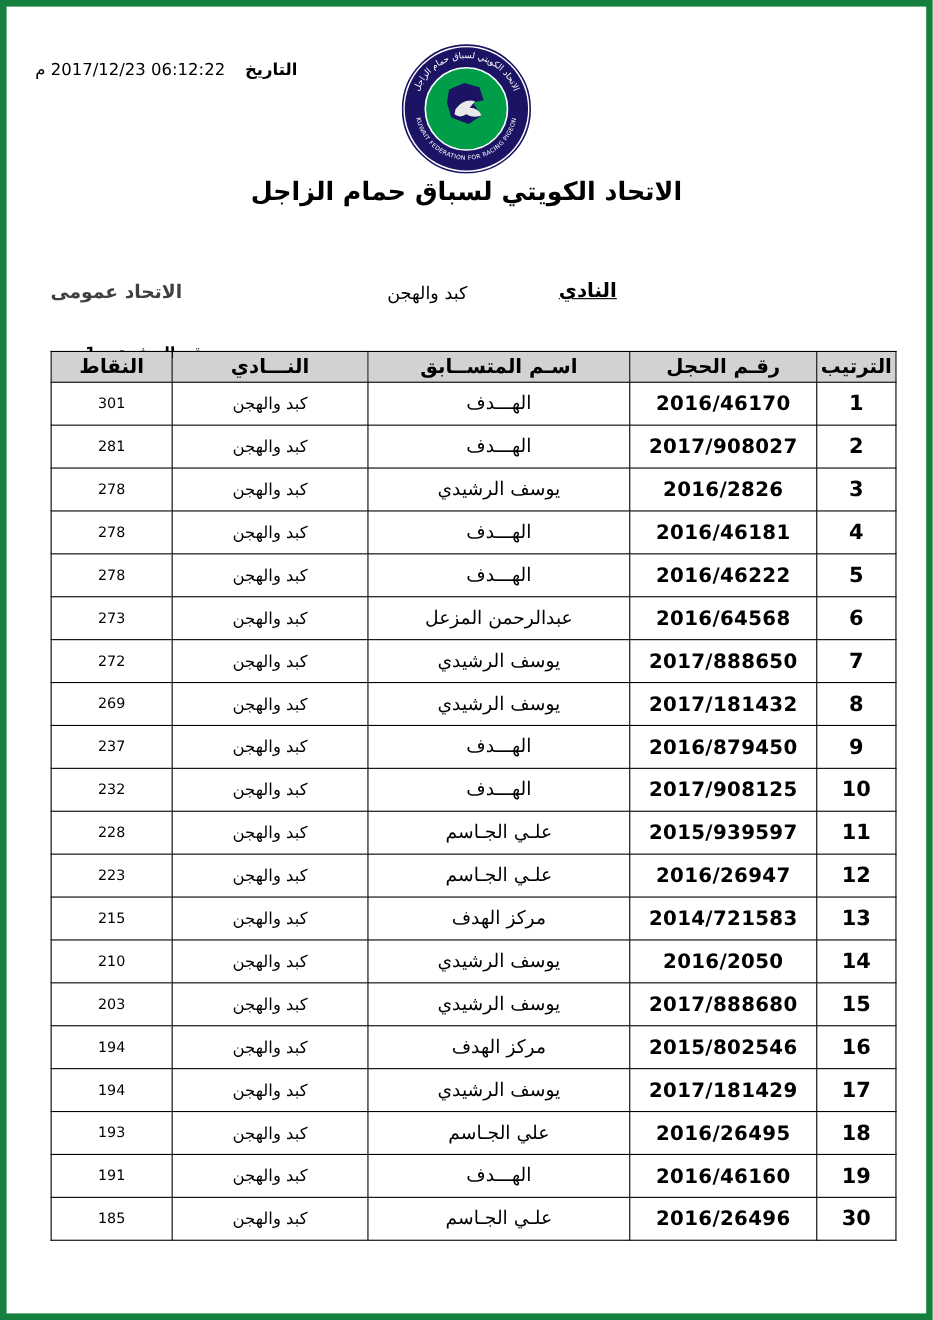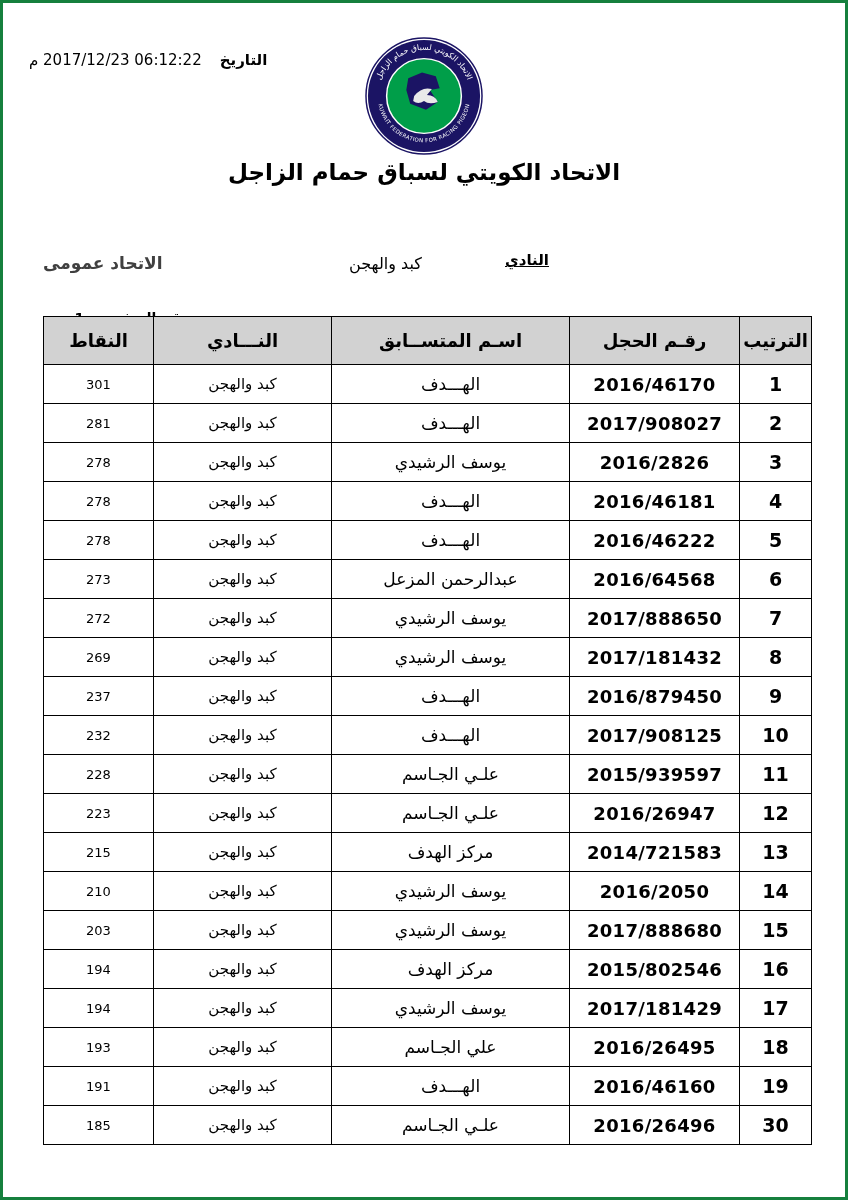--- a/index.html
+++ b/index.html
@@ -6,21 +6,21 @@
   html,body { background:#ffffff; }
   body {
     width:848px; height:1200px;
     font-family:"DejaVu Sans","Liberation Sans",sans-serif;
     color:#000;
   }
   .page {
     position:relative;
     width:848px; height:1200px;
     background:#fff;
-    border:3px solid #15803d;
+    border:6px solid #15803d;
     overflow:hidden;
   }
   .date-line {
     position:absolute; top:30px; left:26px;
     direction:rtl;
     font-size:15px;
     white-space:pre;
   }
   .date-line .label { font-weight:bold; margin-left:18px; }
   .logo-wrap {
@@ -39,21 +39,21 @@
     width:100%; text-align:center;
     font-size:22px; font-weight:bold;
     direction:rtl; white-space:pre;
   }
   .fed-note {
     position:absolute; top:250px; left:40px;
     color:#404040; font-weight:bold; font-size:17px;
   }
   .club-label {
     position:absolute; top:248px; left:502px;
-    font-weight:bold; font-size:15px;text-decoration:underline;
+    font-weight:bold; font-size:18px;text-decoration:underline;
   }
   .club-value {
     position:absolute; top:251px; left:346px;
     font-size:16px;
   }
   .season-line {
     position:absolute; top:280px; right:52px;
     direction:rtl; font-size:19px;
   }
   .season-line .label { font-weight:bold; margin-left:22px; font-size:18px; }
@@ -68,21 +68,21 @@
     border-collapse:collapse;
     direction:rtl;
     table-layout:fixed;
   }
   .results th, .results td {
     border:1.5px solid #000;
     text-align:center; vertical-align:middle;
     overflow:hidden;
   }
   .results thead th {
-    height:48px;
+    height:28px;
     background:#d2d2d2;
     font-size:18px; font-weight:bold;
   }
   .results td { height:39px; background:#fff; }
   td.rank   { font-weight:bold; font-size:19px; }
   td.ring   { font-weight:bold; font-size:18px; direction:ltr; letter-spacing:0.3px;margin-top:14px; }
   td.cname  { font-size:17px; }
   td.club   { font-size:15px; }
   td.points { font-size:13px; }
 </style>

